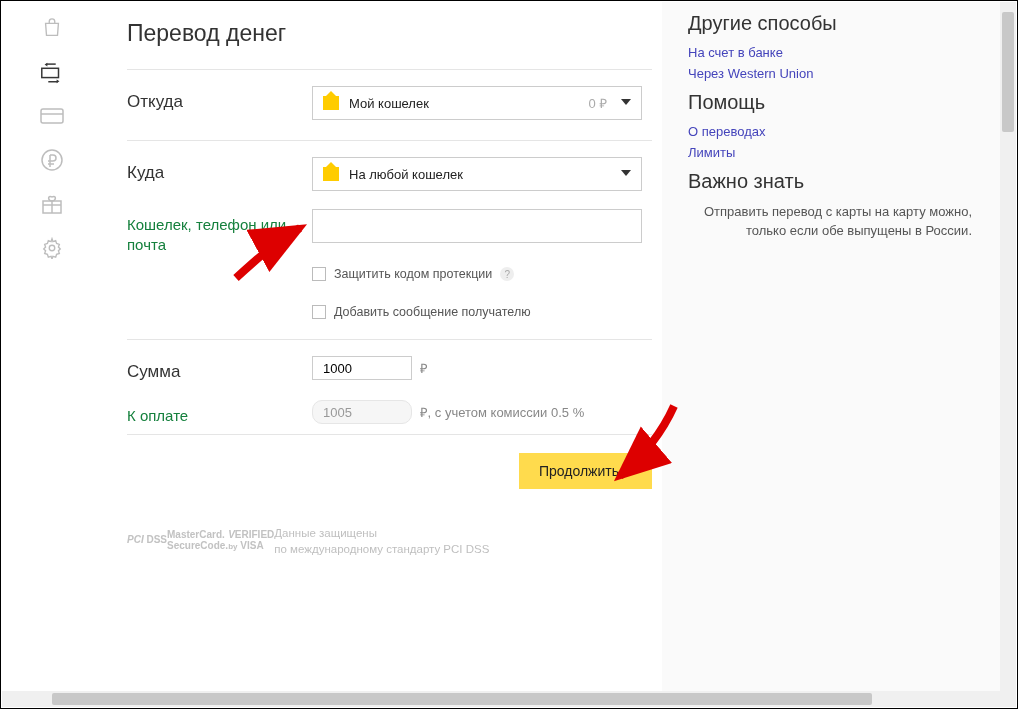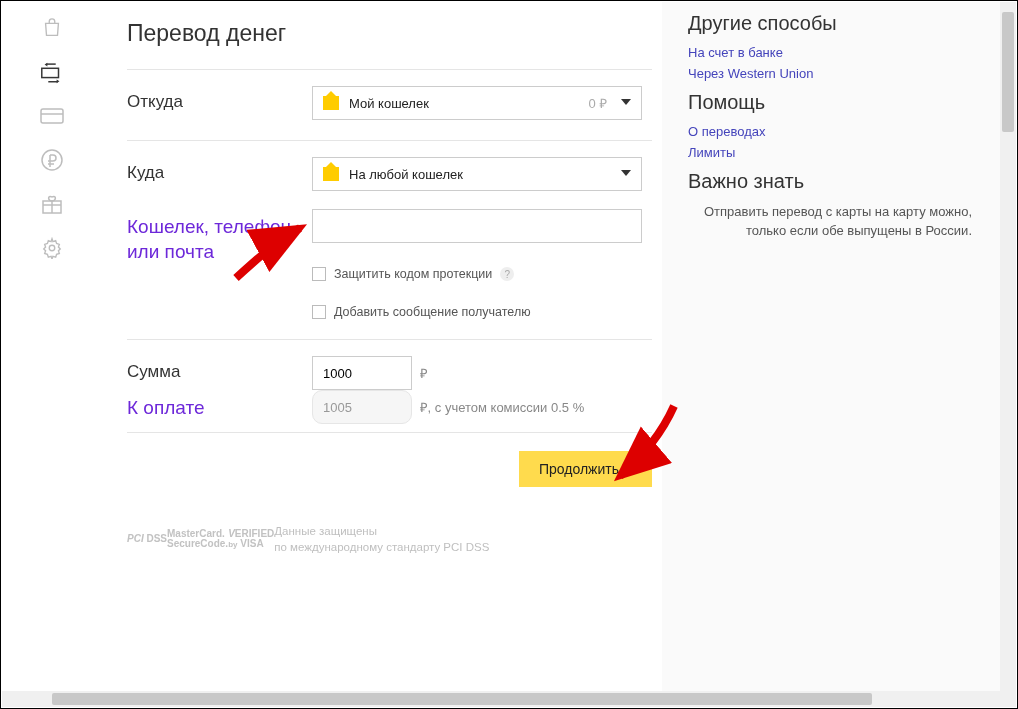--- a/index.html
+++ b/index.html
@@ -107,22 +107,22 @@
     flex: 0 0 185px;
     padding-top: 8px;
   }
   .label-col.heading {
     font-size: 17px;
     font-weight: 400;
     color: #333;
     padding-top: 6px;
   }
   .label-col.sub {
-    font-size: 19px;
-    color: #6d28d9;
+    font-size: 15px;
+    color: #15803d;
     line-height: 1.3;
     padding-top: 6px;
   }
   .input-col {
     flex: 1 1 auto;
   }
 
   .select-box {
     position: relative;
     border: 1px solid #ccc;
@@ -166,21 +166,21 @@
   .text-input {
     border: 1px solid #ccc;
     background: #fff;
     height: 34px;
     width: 330px;
     padding: 0 10px;
     font-size: 13px;
   }
   .amount-input {
     border: 1px solid #ccc;
-    height: 34px;
+    height: 24px;
     width: 100px;
     padding: 0 10px;
     font-size: 13px;
   }
   .amount-input.ro {
     background: #f6f6f6;
     border-color: #e6e6e6;
     color: #999;
     border-radius: 10px;
   }
@@ -401,21 +401,21 @@
       <div class="section last">
         <div class="section-row">
           <div class="label-col heading">Сумма</div>
           <div class="input-col">
             <div class="amount-row">
               <input class="amount-input" value="1000" style="">
               <span class="amount-unit">₽</span>
             </div>
           </div>
         </div>
-        <div class="section-row" style="">
+        <div class="section-row" style="margin-top:18px;">
           <div class="label-col sub">К оплате</div>
           <div class="input-col">
             <div class="amount-row">
               <input class="amount-input ro" readonly="" value="1005" style="">
               <span class="amount-unit">₽, с учетом комиссии 0.5 %</span>
             </div>
           </div>
         </div>
       </div>
 

